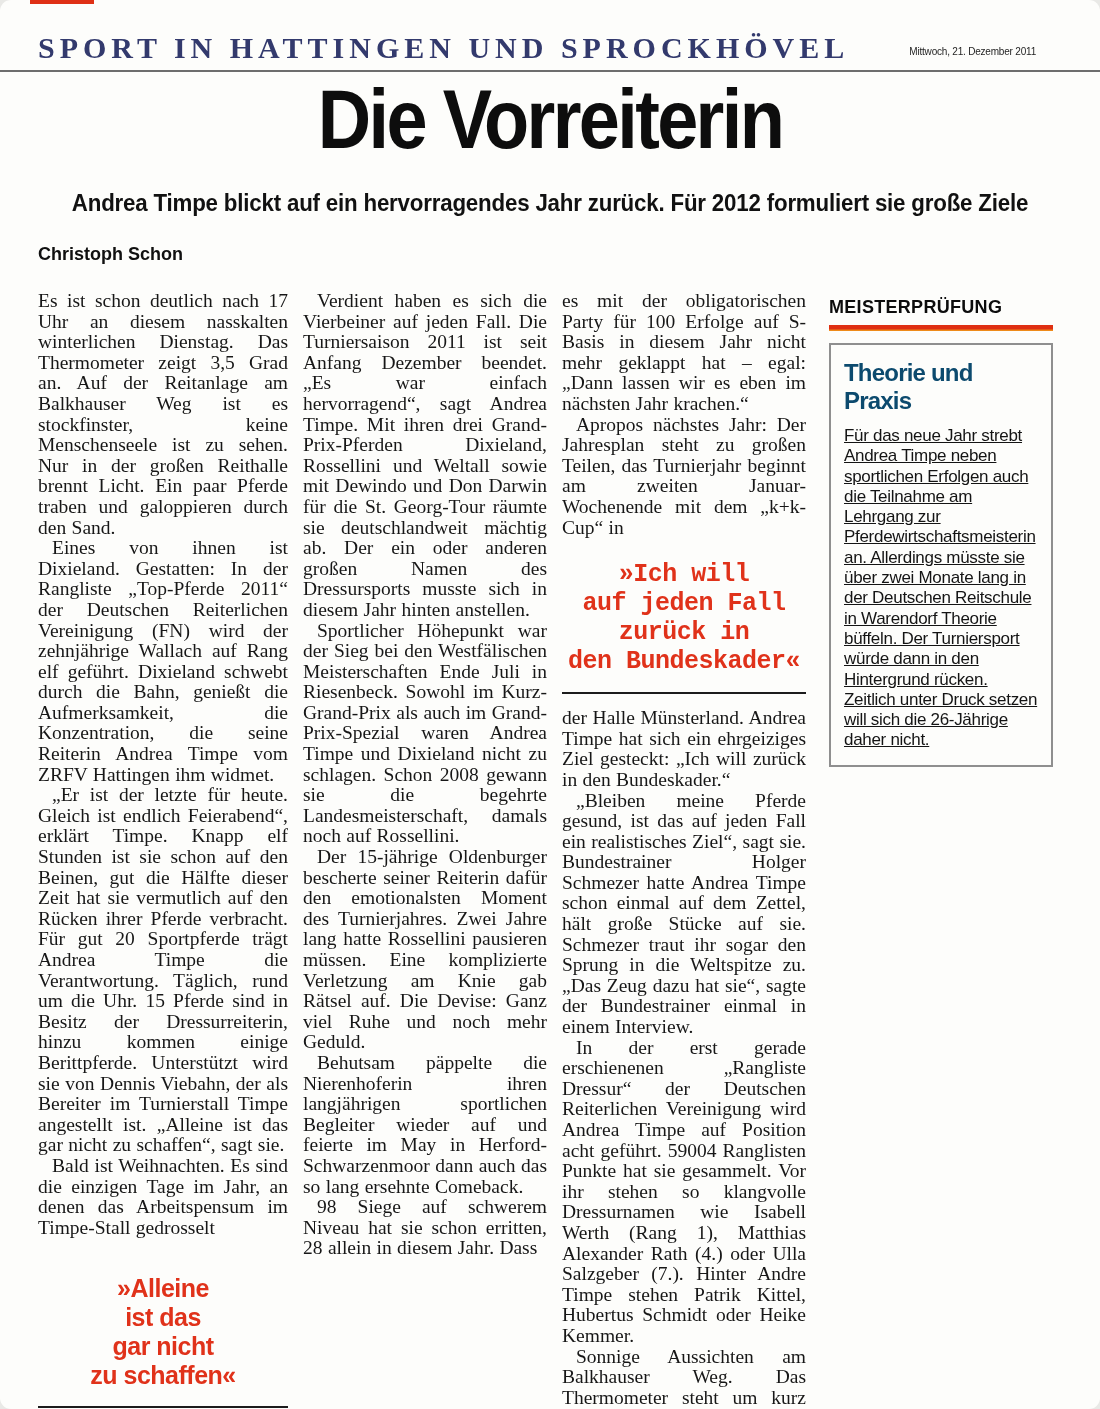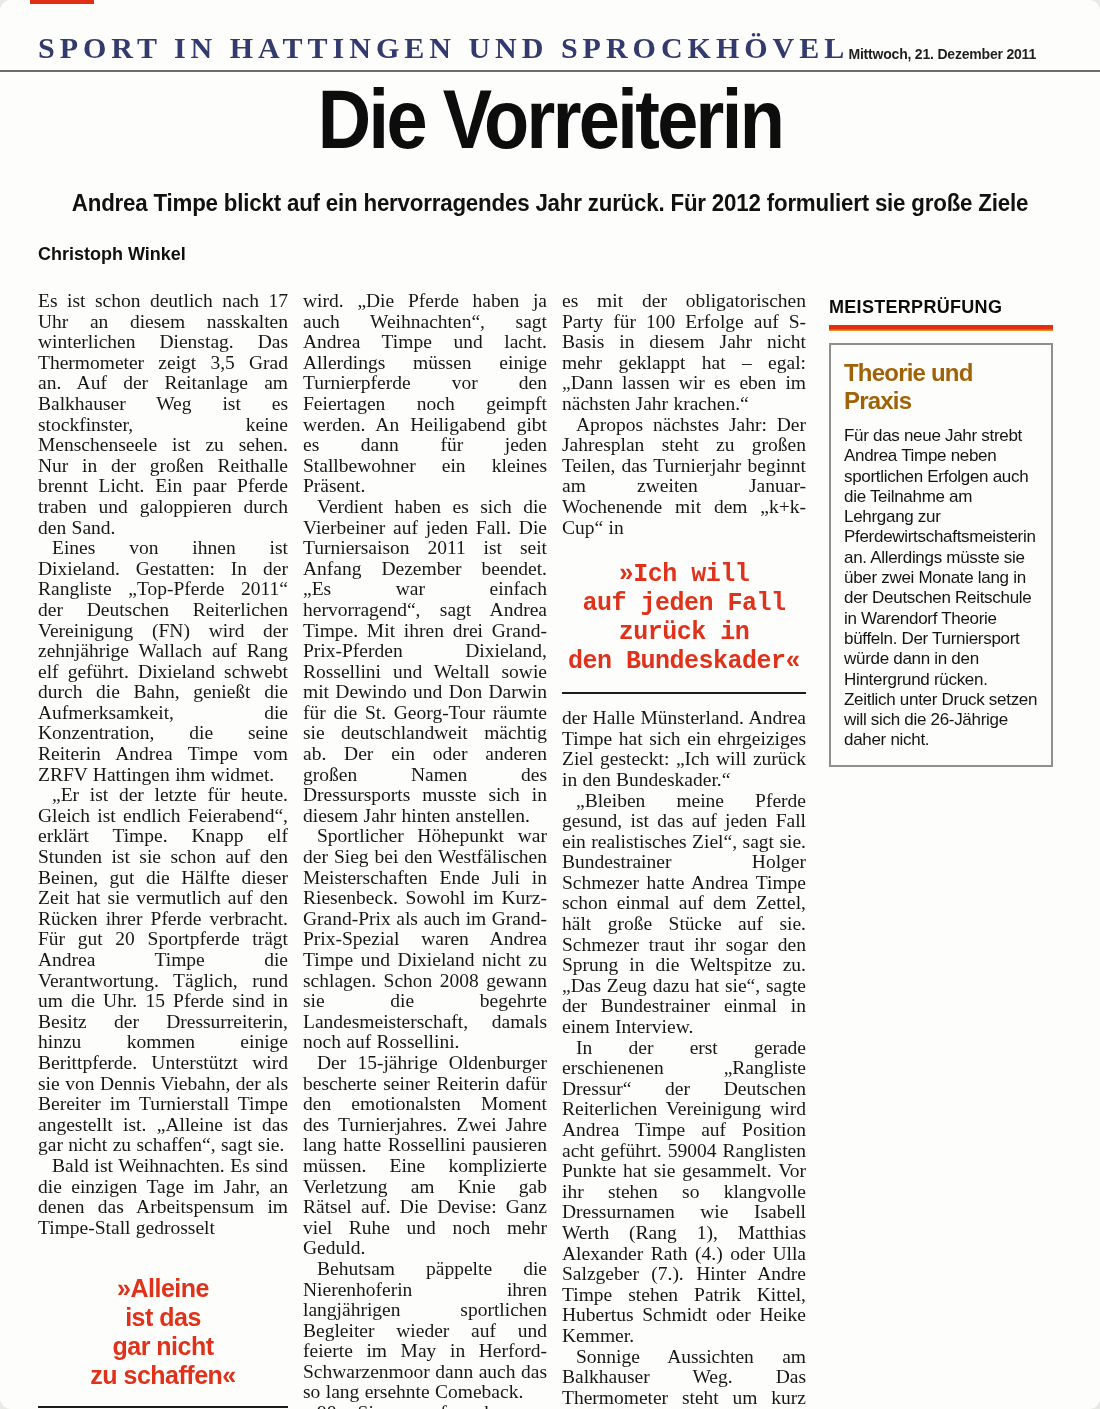--- a/index.html
+++ b/index.html
@@ -10,21 +10,21 @@
   }
   .top-dash { position:absolute; left:30px; top:0; width:64px; height:4px; background:#df3015; }
 
   .masthead-kicker {
     position:absolute; left:38px; top:33px;
     font-family:"Liberation Serif", serif; font-weight:bold; font-size:30px; line-height:1;
     letter-spacing:5px; color:#333a6d; white-space:nowrap;
   }
   .masthead-date {
     position:absolute; top:46px; right:64px;
-    font-family:"Liberation Sans", sans-serif; font-weight:bold; font-size:14px;
+    font-family:"Liberation Sans", sans-serif; font-weight:normal; font-size:10px;
     letter-spacing:-0.2px; color:#1f1f1f; white-space:nowrap;
   }
   .masthead-rule { position:absolute; top:70px; left:0; width:1100px; height:2px; background:#6d6d6d; }
 
   .headline {
     position:absolute; top:74px; left:0; width:1100px; margin:0; text-align:center;
     font-family:"Liberation Sans", sans-serif; font-weight:bold; font-size:84px; line-height:1.08;
     letter-spacing:-3px; color:#0d0d0d;
     transform:scaleX(.88); transform-origin:50% 0;
   }
@@ -65,58 +65,57 @@
     font-family:"Liberation Sans", sans-serif; font-weight:bold; font-size:18px;
     letter-spacing:0.3px; color:#0c0c0c; margin:0 0 7px;
   }
   .sb-bar {
     height:6px; margin:0 0 12px;
     background:linear-gradient(to bottom,#df2f12 0,#df2f12 60%,#f2a31b 100%);
   }
   .sb-box { border:2px solid #8f8f8f; padding:12px 12px 14px 13px; background:#fdfdfb; }
   .sb-title {
     margin:2px 0 11px; font-family:"Liberation Sans", sans-serif; font-weight:bold;
-    font-size:24px; letter-spacing:-0.8px; color:#a16207;
+    font-size:24px; letter-spacing:-0.8px; color:#0c4a6e;
   }
   .sb-body {
     margin:0; font-family:"Liberation Sans", sans-serif; font-size:17px; line-height:20.3px;
-    letter-spacing:-0.3px; color:#141414; text-align:left;
+    letter-spacing:-0.3px; color:#141414; text-align:left;text-decoration:underline;
   }
 </style>
 </head>
 <body>
 
 <div class="page">
 
   <div class="top-dash"></div>
 
   <div class="masthead-kicker">SPORT IN HATTINGEN UND SPROCKHÖVEL</div>
   <div class="masthead-date">Mittwoch, 21. Dezember 2011</div>
   <div class="masthead-rule"></div>
 
   <h1 class="headline">Die Vorreiterin</h1>
   <p class="subheadline">Andrea Timpe blickt auf ein hervorragendes Jahr zurück. Für 2012 formuliert sie große Ziele</p>
-  <div class="byline">Christoph Winkel</div>
+  <div class="byline">Christoph Schon</div>
 
   <div class="columns">
 
     <div class="col">
       <p>Es ist schon deutlich nach 17 Uhr an diesem nasskalten winterlichen Dienstag. Das Thermometer zeigt 3,5 Grad an. Auf der Reitanlage am Balkhauser Weg ist es stockfinster, keine Menschenseele ist zu sehen. Nur in der großen Reithalle brennt Licht. Ein paar Pferde traben und galoppieren durch den Sand.</p>
       <p class="indent">Eines von ihnen ist Dixieland. Gestatten: In der Rangliste „Top-Pferde 2011“ der Deutschen Reiterlichen Vereinigung (FN) wird der zehnjährige Wallach auf Rang elf geführt. Dixieland schwebt durch die Bahn, genießt die Aufmerksamkeit, die Konzentration, die seine Reiterin Andrea Timpe vom ZRFV Hattingen ihm widmet.</p>
       <p class="indent">„Er ist der letzte für heute. Gleich ist endlich Feierabend“, erklärt Timpe. Knapp elf Stunden ist sie schon auf den Beinen, gut die Hälfte dieser Zeit hat sie vermutlich auf den Rücken ihrer Pferde verbracht. Für gut 20 Sportpferde trägt Andrea Timpe die Verantwortung. Täglich, rund um die Uhr. 15 Pferde sind in Besitz der Dressurreiterin, hinzu kommen einige Berittpferde. Unterstützt wird sie von Dennis Viebahn, der als Bereiter im Turnierstall Timpe angestellt ist. „Alleine ist das gar nicht zu schaffen“, sagt sie.</p>
       <p class="indent">Bald ist Weihnachten. Es sind die einzigen Tage im Jahr, an denen das Arbeitspensum im Timpe-Stall gedrosselt</p>
       <div class="pullquote pq1">»Alleine
 ist das
 gar nicht
 zu schaffen«</div>
       <hr class="pq-rule">
     </div>
 
     <div class="col">
-      <p>wird. „Die Pferde haben ja auch Weihnachten“, sagt Andrea Timpe und lacht. Allerdings müssen einige Turnierpferde vor den Feiertagen noch geimpft werden. An Heiligabend gibt es dann für jeden Stallbewohner ein kleines Präsent.</p>
       <p class="indent">Verdient haben es sich die Vierbeiner auf jeden Fall. Die Turniersaison 2011 ist seit Anfang Dezember beendet. „Es war einfach hervorragend“, sagt Andrea Timpe. Mit ihren drei Grand-Prix-Pferden Dixieland, Rossellini und Weltall sowie mit Dewindo und Don Darwin für die St. Georg-Tour räumte sie deutschlandweit mächtig ab. Der ein oder anderen großen Namen des Dressursports musste sich in diesem Jahr hinten anstellen.</p>
       <p class="indent">Sportlicher Höhepunkt war der Sieg bei den Westfälischen Meisterschaften Ende Juli in Riesenbeck. Sowohl im Kurz-Grand-Prix als auch im Grand-Prix-Spezial waren Andrea Timpe und Dixieland nicht zu schlagen. Schon 2008 gewann sie die begehrte Landesmeisterschaft, damals noch auf Rossellini.</p>
       <p class="indent">Der 15-jährige Oldenburger bescherte seiner Reiterin dafür den emotionalsten Moment des Turnierjahres. Zwei Jahre lang hatte Rossellini pausieren müssen. Eine komplizierte Verletzung am Knie gab Rätsel auf. Die Devise: Ganz viel Ruhe und noch mehr Geduld.</p>
       <p class="indent">Behutsam päppelte die Nierenhoferin ihren langjährigen sportlichen Begleiter wieder auf und feierte im May in Herford-Schwarzenmoor dann auch das so lang ersehnte Comeback.</p>
       <p class="indent">98 Siege auf schwerem Niveau hat sie schon erritten, 28 allein in diesem Jahr. Dass</p>
     </div>
 
     <div class="col">
       <p>es mit der obligatorischen Party für 100 Erfolge auf S-Basis in diesem Jahr nicht mehr geklappt hat – egal: „Dann lassen wir es eben im nächsten Jahr krachen.“</p>
       <p class="indent">Apropos nächstes Jahr: Der Jahresplan steht zu großen Teilen, das Turnierjahr beginnt am zweiten Januar-Wochenende mit dem „k+k-Cup“ in</p>

